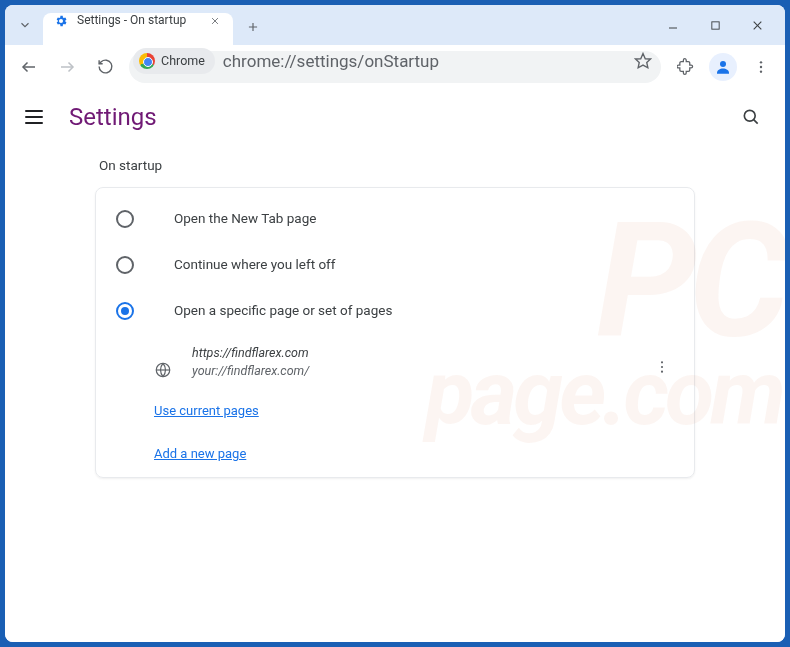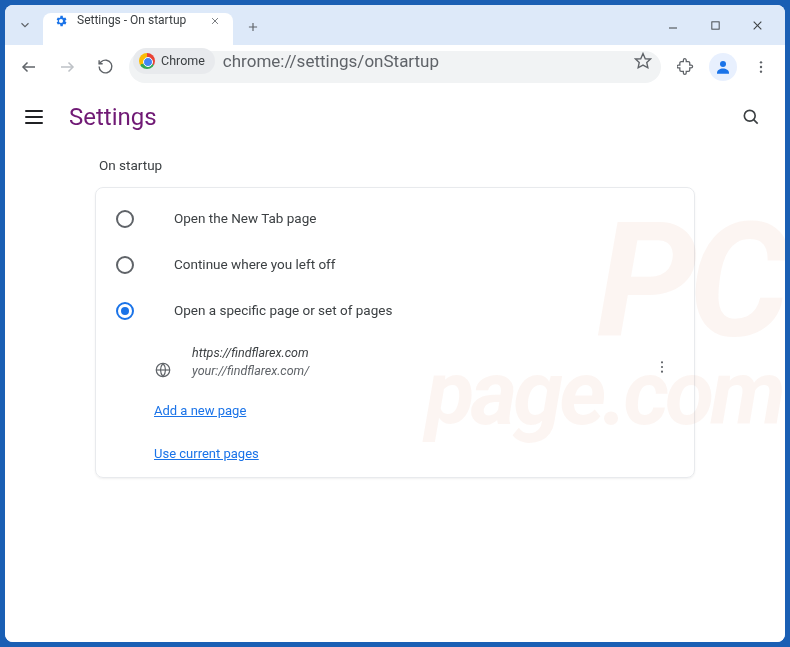--- a/index.html
+++ b/index.html
@@ -363,21 +363,21 @@
           <div class="entry-more">
             <svg width="16" height="16" viewBox="0 0 24 24" fill="currentColor">
                 <circle cx="12" cy="5" r="1.6"></circle>
                 <circle cx="12" cy="12" r="1.6"></circle>
                 <circle cx="12" cy="19" r="1.6"></circle>
               </svg>
           </div>
         </div>
 
         <div class="link-row">
+          <a>Use current pages</a>
+        </div>
+        <div class="link-row">
           <a>Add a new page</a>
-        </div>
-        <div class="link-row">
-          <a>Use current pages</a>
         </div>
       </div>
     </div>
   </div>
 </div>
 
 </body></html>

